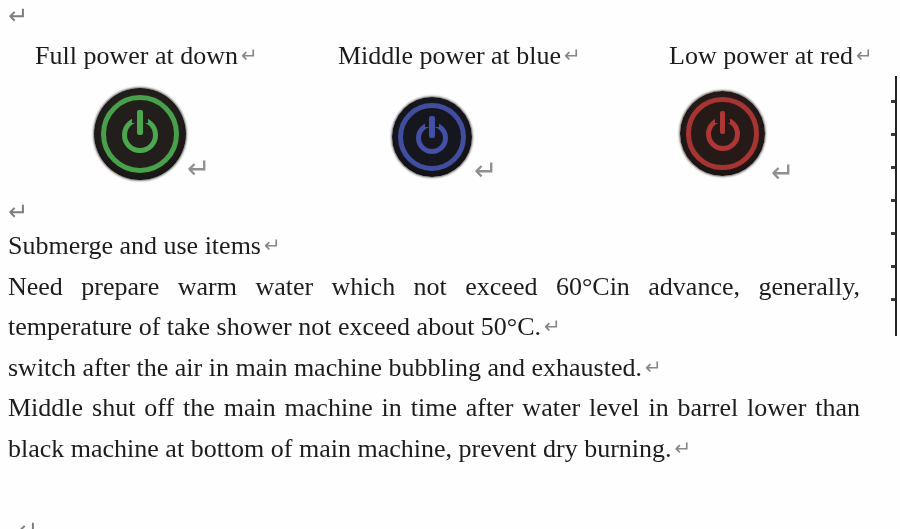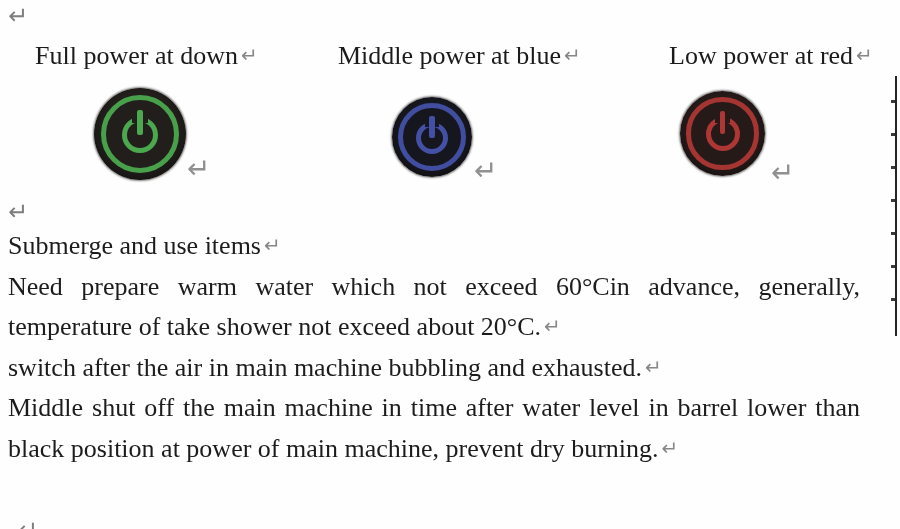--- a/index.html
+++ b/index.html
@@ -78,24 +78,24 @@
     <i class="pgap"></i>
     <i class="pbar"></i>
   </div>
   <span class="pmark pwr-mark" style="left:771px;top:159px;">↵</span>
 
   <span class="pmark" style="left:8px;top:200px;">↵</span>
 
   <div class="body-text">
     <div class="line"><span>Submerge and use items</span><span class="pmark-in">↵</span></div>
     <div class="line just">Need prepare warm water which not exceed 60°Cin advance, generally,</div>
-    <div class="line"><span>temperature of take shower not exceed about 20°C.</span><span class="pmark-in">↵</span></div>
+    <div class="line"><span>temperature of take shower not exceed about 50°C.</span><span class="pmark-in">↵</span></div>
     <div class="line"><span>switch after the air in main machine bubbling and exhausted.</span><span class="pmark-in">↵</span></div>
     <div class="line just">Middle shut off the main machine in time after water level in barrel lower than</div>
-    <div class="line"><span>black position at power of main machine, prevent dry burning.</span><span class="pmark-in">↵</span></div>
+    <div class="line"><span>black machine at bottom of main machine, prevent dry burning.</span><span class="pmark-in">↵</span></div>
   </div>
 
   <span class="pmark" style="left:18px;top:518px;">↵</span>
 
   <div class="edge-rule">
     <div class="edge-tick" style="top:24px;"></div>
     <div class="edge-tick" style="top:57px;"></div>
     <div class="edge-tick" style="top:90px;"></div>
     <div class="edge-tick" style="top:123px;"></div>
     <div class="edge-tick" style="top:156px;"></div>

